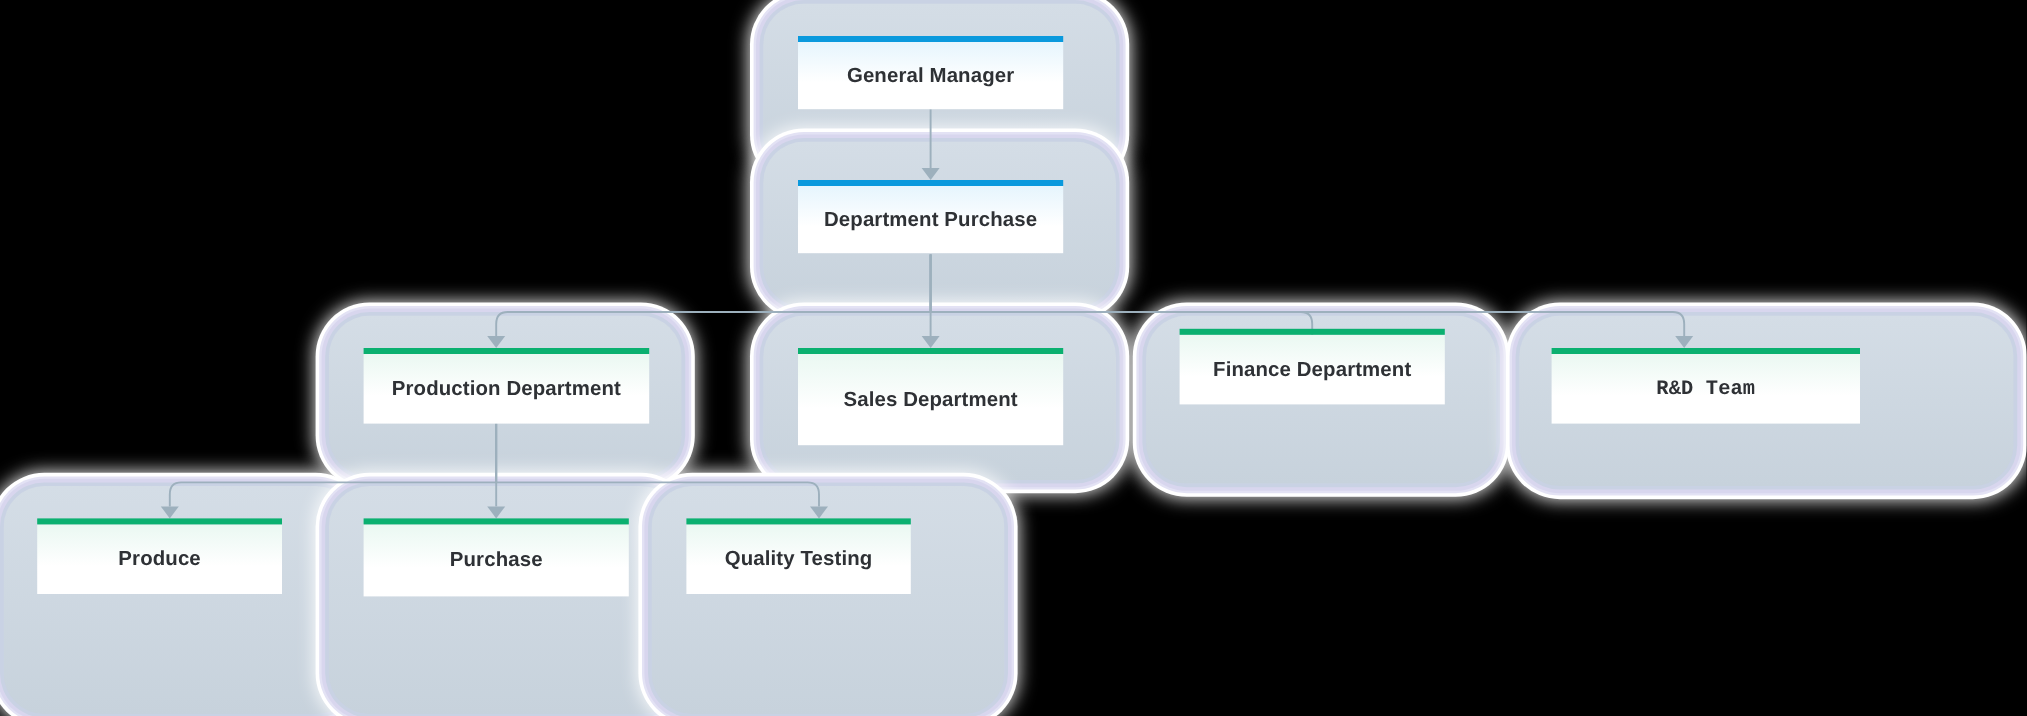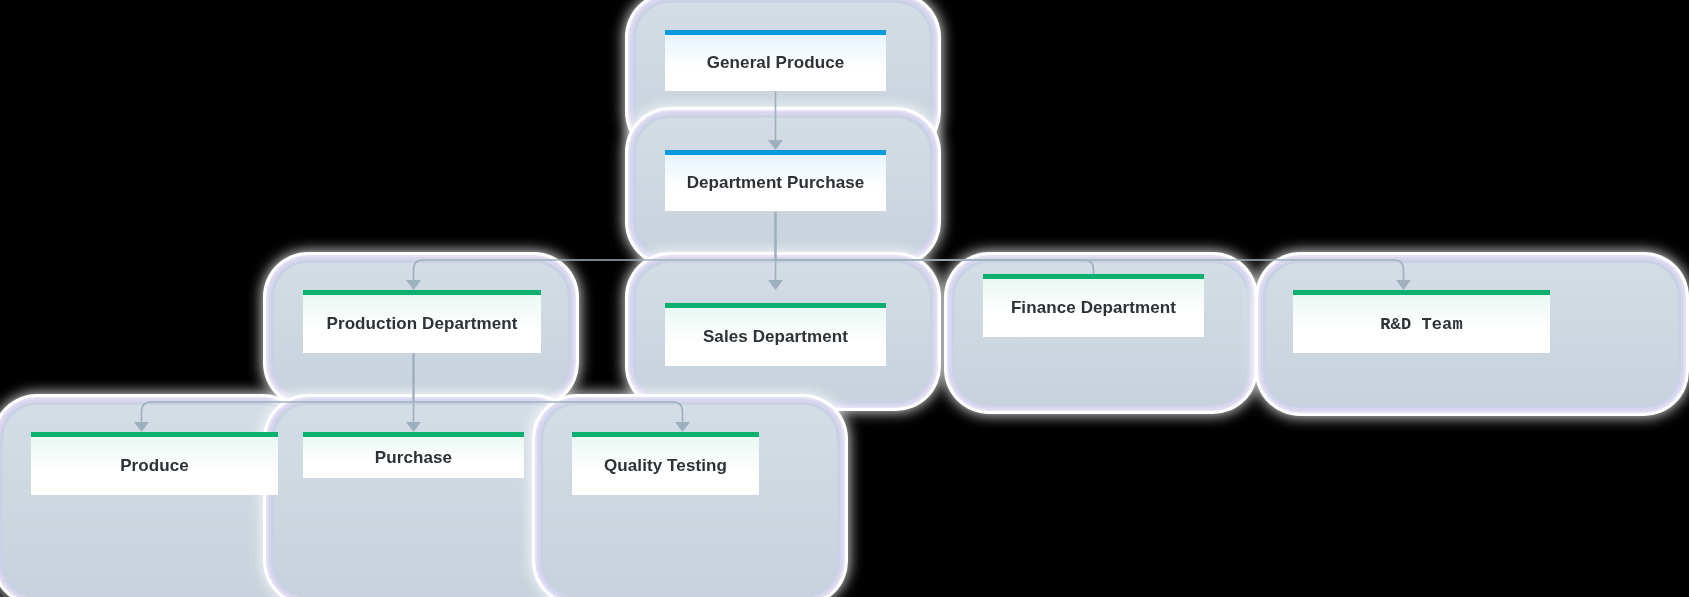--- a/index.html
+++ b/index.html
@@ -95,41 +95,41 @@
         <polygon class="link-head" points="1086,280 1101,280 1093.5,290"></polygon>
         <polygon class="link-head" points="1396,280 1411,280 1403.5,290"></polygon>
         <polygon class="link-head" points="134,422 149,422 141.5,432"></polygon>
         <polygon class="link-head" points="406,422 421,422 413.5,432"></polygon>
         <polygon class="link-head" points="675,422 690,422 682.5,432"></polygon>
       </g>
   </svg>
 
   <div id="nodes-layer">
       <div class="node accent-blue" style="left: 665px; top: 30px; width: 221px; height: 61px;">
-        <span class="node-label">General Produce</span>
+        <span class="node-label">General Manager</span>
       </div>
       <div class="node accent-blue" style="left: 665px; top: 150px; width: 221px; height: 61px;">
         <span class="node-label">Department Purchase</span>
       </div>
       <div class="node accent-green" style="left: 303px; top: 290px; width: 238px; height: 63px;">
         <span class="node-label">Production Department</span>
       </div>
-      <div class="node accent-green" style="left: 665px; top: 290px; width: 221px; height: 63px; margin-top: 13px;">
+      <div class="node accent-green" style="left: 665px; top: 290px; width: 221px; height: 81px;">
         <span class="node-label">Sales Department</span>
       </div>
       <div class="node accent-green" style="left: 983px; top: 274px; width: 221px; height: 63px;">
         <span class="node-label">Finance Department</span>
       </div>
       <div class="node accent-green" style="left: 1293px; top: 290px; width: 257px; height: 63px; font-family: Liberation Mono, monospace;">
         <span class="node-label">R&amp;D Team</span>
       </div>
-      <div class="node accent-green" style="left: 31px; top: 432px; width: 247px; height: 63px;">
+      <div class="node accent-green" style="left: 31px; top: 432px; width: 204px; height: 63px;">
         <span class="node-label">Produce</span>
       </div>
-      <div class="node accent-green" style="left: 303px; top: 432px; width: 221px; height: 46px;">
+      <div class="node accent-green" style="left: 303px; top: 432px; width: 221px; height: 65px;">
         <span class="node-label">Purchase</span>
       </div>
       <div class="node accent-green" style="left: 572px; top: 432px; width: 187px; height: 63px;">
         <span class="node-label">Quality Testing</span>
       </div>
     </div>
 
 </div>
 
 </body></html>

